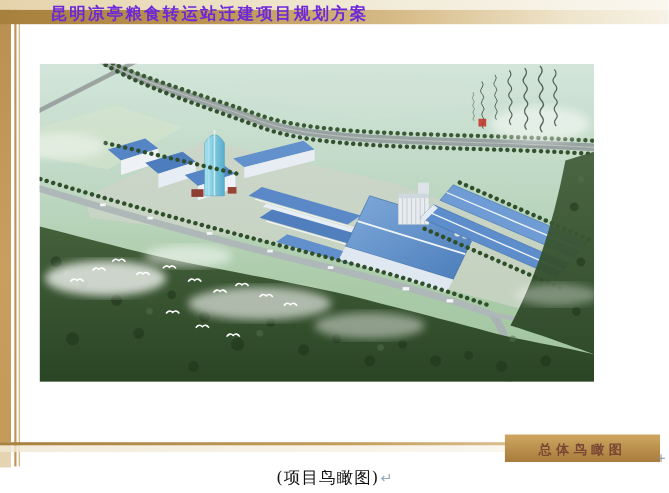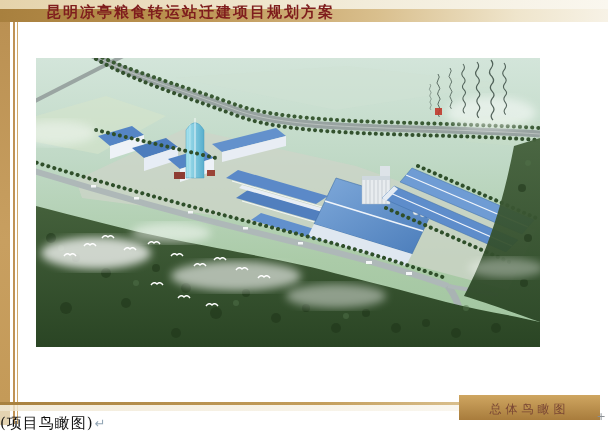--- a/index.html
+++ b/index.html
@@ -10,41 +10,41 @@
             background:linear-gradient(#b98f51,#c89f60 60%,#c49a58);}
   .left-bar-bottom{position:absolute;left:0;top:402px;width:10px;height:23px;background:#e4d4b2;}
   .vline-outer{position:absolute;left:13px;top:0;width:2px;height:424px;background:#c09356;}
   .vline-inner{position:absolute;left:17px;top:0;width:1px;height:424px;background:#cfa96c;}
   .top-band{position:absolute;left:0;top:0;width:608px;height:9px;
             background:linear-gradient(to right,#e5d3ab,#f2ecda 60%,#faf7ef);}
   .top-stripe{position:absolute;left:0;top:9px;width:608px;height:13px;
             background:linear-gradient(to right,#a8803e,#bb9250 30%,#d9bf8d 62%,#efe5cc 85%,#f7f2e6);}
   .slide-title{position:absolute;left:46px;top:2px;height:20px;line-height:20px;
             font-family:"DejaVu Serif","Liberation Serif",serif;
-            font-size:15px;font-weight:bold;letter-spacing:2px;color:#7f1d1d;white-space:nowrap;}
+            font-size:15px;font-weight:bold;letter-spacing:2px;color:#6d28d9;white-space:nowrap;}
   
   .artwork{position:absolute;left:36px;top:58px;width:504px;height:289px;}
   .artwork svg{display:block;width:100%;height:100%;}
   
   .bottom-line{position:absolute;left:0;top:402px;width:460px;height:3px;
             background:linear-gradient(to right,#a8813f,#c49e5c 70%,#d9bf8d);}
   .bottom-line-faint{position:absolute;left:0;top:405px;width:460px;height:6px;
             background:linear-gradient(to right,#f0e7d2,#f8f4ea);opacity:.8;}
   .footer-institute{position:absolute;left:36px;top:405px;width:504px;height:16px;line-height:16px;
             text-align:center;font-family:"DejaVu Serif","Liberation Serif",serif;
             font-size:13px;font-weight:bold;letter-spacing:3px;color:#1c1c1c;white-space:nowrap;}
   .tab-box{position:absolute;left:459px;top:395px;width:141px;height:25px;
             background:linear-gradient(#cfa661,#a87c3c);
             text-align:center;line-height:25px;}
-  .tab-box span{font-size:12px;font-weight:normal;letter-spacing:4px;color:#7a4734;
+  .tab-box span{font-size:12px;font-weight:bold;letter-spacing:4px;color:#7a4734;
             font-family:"DejaVu Serif","Liberation Serif",serif;}
   .anchor-plus{position:absolute;left:595px;top:411px;width:12px;height:12px;line-height:12px;
             text-align:center;color:#8a8f94;font-size:11px;}
-  .caption-row{position:absolute;left:0;top:412px;width:608px;height:22px;line-height:22px;
-            white-space:nowrap;}
+  .caption-row{position:absolute;left:0;top:423px;width:608px;height:22px;line-height:22px;
+            text-align:center;white-space:nowrap;}
   .caption-text{font-family:"DejaVu Serif","Liberation Serif",serif;
             font-size:15px;color:#111;letter-spacing:1px;}
   .caption-mark{font-size:13px;color:#93a6b5;margin-left:1px;}
 </style>
 </head>
 <body>
 
 <div class="page">
 
   <div class="left-bar"></div>

